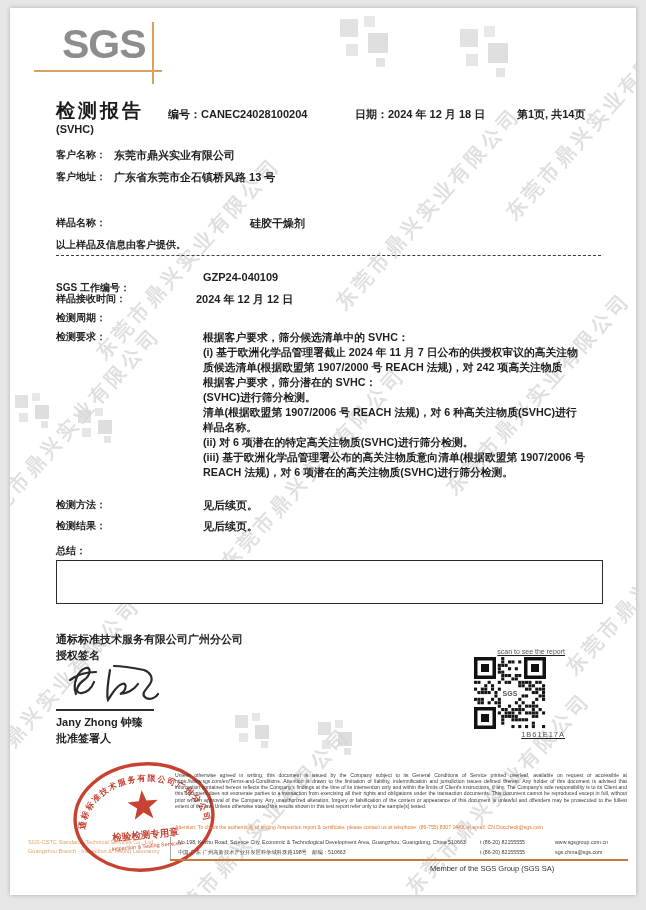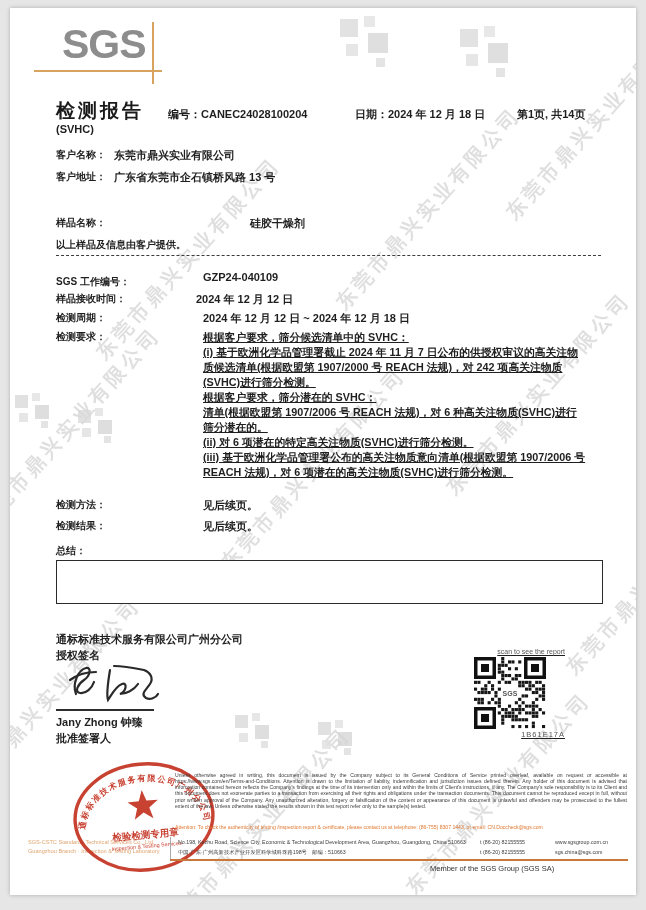--- a/index.html
+++ b/index.html
@@ -23,21 +23,21 @@
   .logo-text{font-size:41px;font-weight:800;color:#8d8d8d;letter-spacing:-1px;line-height:1;}
   .logo-vline{width:2px;background:#d8a35e;}
   .logo-hline{height:2px;background:#d8a35e;}
   .doc-title{font-size:19px;font-weight:700;letter-spacing:3px;color:#1a1a1a;}
   .doc-sub{font-size:11px;font-weight:700;}
   .meta{font-size:11px;font-weight:600;white-space:nowrap;}
   .meta b{font-weight:700;}
   
   .lab{font-size:10px;font-weight:700;white-space:nowrap;}
   .val{font-size:11px;font-weight:600;white-space:nowrap;}
-  .para-line{font-size:10.8px;font-weight:600;line-height:15px;white-space:nowrap;text-decoration:underline;}
+  .para-line{font-size:10.8px;font-weight:600;line-height:15px;white-space:nowrap;}
   .dash-sep{border-top:1.3px dashed #3c3c3c;height:0;}
   
   .sum-table{border:1.5px solid #2b2b2b;display:flex;z-index:2;background:#fff;}
   .sum-cell-l{width:402px;border-right:1.5px solid #2b2b2b;padding:4px 8px 4px 8px;
     font-size:10.8px;font-weight:600;line-height:16px;}
   .sum-cell-r{flex:1;display:flex;align-items:center;justify-content:center;
     font-size:11.5px;font-weight:600;}
   
   .sig-line{height:1.5px;background:#2e2e2e;}
   
@@ -133,36 +133,35 @@
   <div class="abs lab" style="left:46px;top:140px">客户名称：</div>
   <div class="abs val" style="left:104px;top:140px">东莞市鼎兴实业有限公司</div>
   <div class="abs lab" style="left:46px;top:162px">客户地址：</div>
   <div class="abs val" style="left:104px;top:162px">广东省东莞市企石镇桥风路 13 号</div>
 
   <div class="abs lab" style="left:46px;top:208px">样品名称：</div>
   <div class="abs val" style="left:240px;top:208px">硅胶干燥剂</div>
   <div class="abs lab" style="left:46px;top:230px">以上样品及信息由客户提供。</div>
   <div class="abs dash-sep" style="left:46px;top:247px;width:545px"></div>
 
-  <div class="abs lab" style="left:46px;top:267px">SGS 工作编号：</div>
+  <div class="abs lab" style="left:46px;top:273px">SGS 工作编号：</div>
   <div class="abs val" style="left:193px;top:263px">GZP24-040109</div>
   <div class="abs lab" style="left:46px;top:284px">样品接收时间：</div>
   <div class="abs val" style="left:186px;top:284px">2024 年 12 月 12 日</div>
   <div class="abs lab" style="left:46px;top:303px">检测周期：</div>
-  <div class="abs val" style="left:193px;top:303px">2024 年 12 月 12 日 ~ 2024 年 12 月 18 日</div>
 
   <div class="abs lab" style="left:46px;top:322px">检测要求：</div>
   <div class="abs" style="left:193px;top:322px">
     <div class="para-line">根据客户要求，筛分候选清单中的 SVHC：</div>
     <div class="para-line">(i) 基于欧洲化学品管理署截止 2024 年 11 月 7 日公布的供授权审议的高关注物</div>
     <div class="para-line">质候选清单(根据欧盟第 1907/2000 号 REACH 法规)，对 242 项高关注物质</div>
+    <div class="para-line">根据客户要求，筛分潜在的 SVHC：</div>
     <div class="para-line">(SVHC)进行筛分检测。</div>
-    <div class="para-line">根据客户要求，筛分潜在的 SVHC：</div>
     <div class="para-line">清单(根据欧盟第 1907/2006 号 REACH 法规)，对 6 种高关注物质(SVHC)进行</div>
-    <div class="para-line">筛分潜在的。</div>
+    <div class="para-line">样品名称。</div>
     <div class="para-line">(ii) 对 6 项潜在的特定高关注物质(SVHC)进行筛分检测。</div>
     <div class="para-line">(iii) 基于欧洲化学品管理署公布的高关注物质意向清单(根据欧盟第 1907/2006 号</div>
     <div class="para-line">REACH 法规)，对 6 项潜在的高关注物质(SVHC)进行筛分检测。</div>
   </div>
 
   <div class="abs lab" style="left:46px;top:490px">检测方法：</div>
   <div class="abs val" style="left:193px;top:490px">见后续页。</div>
   <div class="abs lab" style="left:46px;top:511px">检测结果：</div>
   <div class="abs val" style="left:193px;top:511px">见后续页。</div>
 

